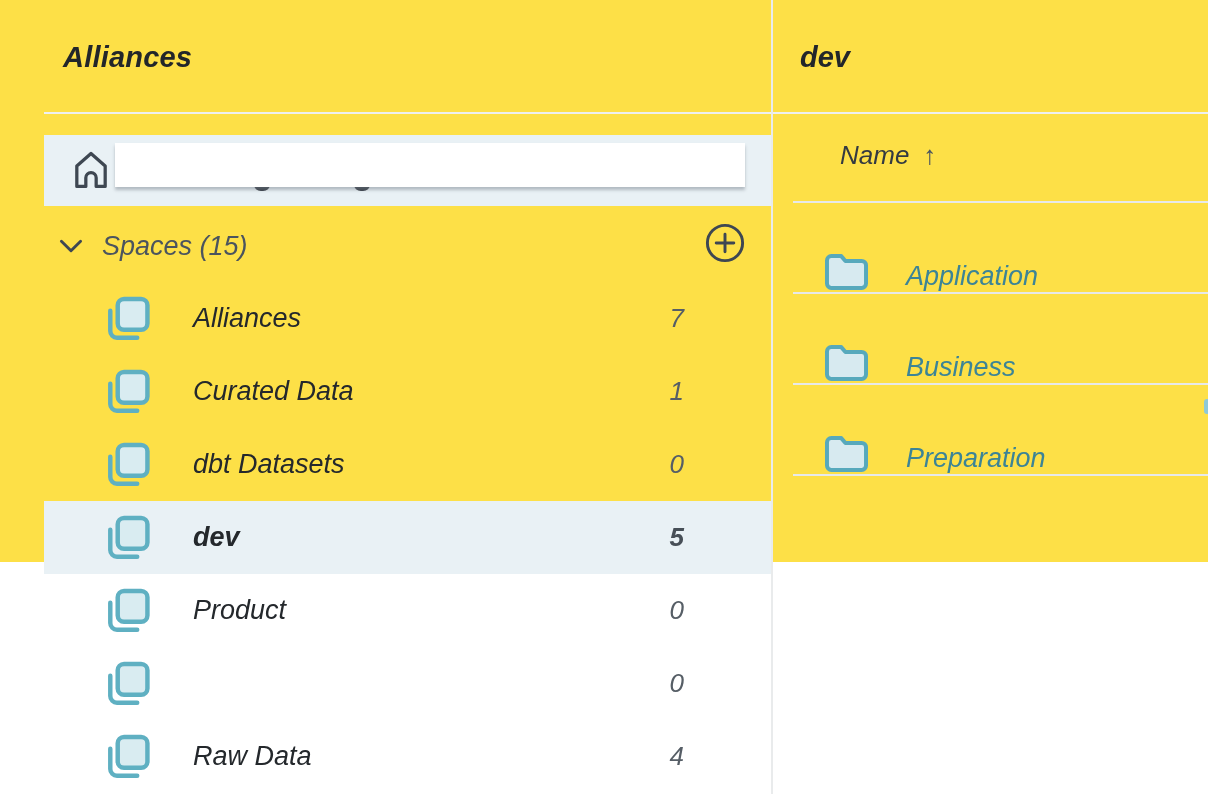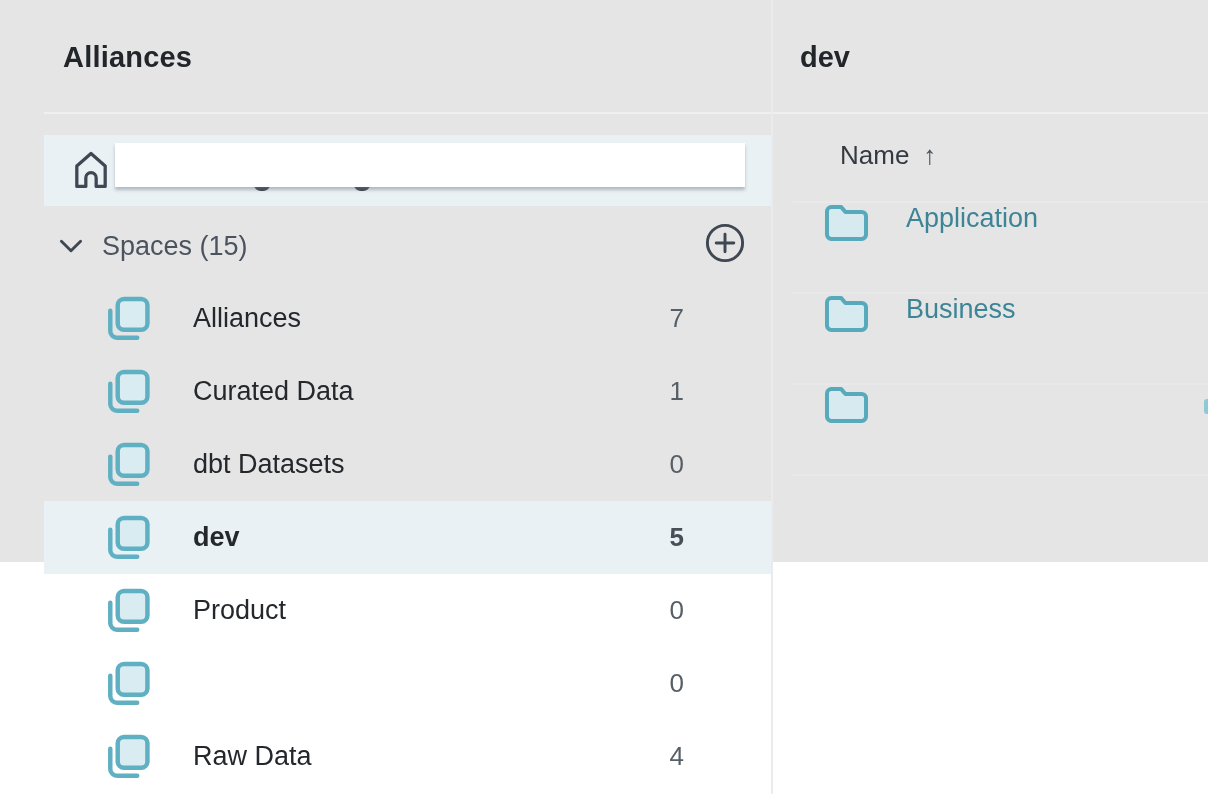--- a/index.html
+++ b/index.html
@@ -1,18 +1,18 @@
 <!DOCTYPE html>
 <html><head>
 <meta charset="utf-8">
 <style>
   * { margin:0; padding:0; box-sizing:border-box; }
   html,body { width:1208px; height:794px; background:#ffffff; overflow:hidden;
     font-family:"Liberation Sans","DejaVu Sans",sans-serif; }
-  .app { position:relative; width:1208px; height:562px; background:#e5e5e5; }
+  .app { position:relative; width:1208px; height:562px; background:#fde047;font-style:italic; }
 
   
   .sidebar-title { position:absolute; left:63px; top:41px; font-size:29px; font-weight:700;
     color:#22262a; letter-spacing:.2px; }
   .sidebar-divider { position:absolute; left:44px; top:112px; width:727px; height:2px; background:#eef0f1; }
 
   .home-row { position:absolute; left:44px; top:135px; width:727px; height:71px;
     background:#e9f1f5; cursor:pointer; }
   .home-icon { position:absolute; left:24px; top:12px; width:46px; height:46px; }
   .descender { position:absolute; top:44px; width:16px; height:12px; background:#3a4149;
@@ -46,21 +46,21 @@
   
   .main-title { position:absolute; left:800px; top:41px; font-size:29px; font-weight:700; color:#22262a; }
   .main-divider { position:absolute; left:773px; top:112px; width:435px; height:2px; background:#eef0f1; }
 
   .table-header { position:absolute; left:821px; top:140px; display:flex; align-items:center;
     cursor:pointer;margin-left:19px; }
   .col-label { font-size:26px; color:#333a41; }
   .sort-arrow { margin-left:14px; font-size:26px; color:#4a5560; }
 
   .row-list { position:absolute; left:793px; top:201px; width:415px; border-top:2px solid #e7e9ea; }
-  .folder-row { height:91px; display:flex; align-items:flex-start; padding-left:30px;
+  .folder-row { height:91px; display:flex; align-items:flex-end; padding-left:30px;
     border-bottom:2px solid #e7e9ea; cursor:pointer; }
   .folder-icon { width:47px; height:40px; flex:0 0 auto; }
   .folder-name { margin-left:36px; font-size:27px; color:#3c8496; }
 
   .teal-sliver { position:absolute; left:1204px; top:399px; width:4px; height:15px;
     background:#8ec9d6; border-radius:3px 0 0 3px; }
 </style>
 </head>
 <body>
 
@@ -173,18 +173,19 @@
         <div class="folder-row">
     <svg class="folder-icon" viewBox="0 0 26 22" fill="none">
       <path d="M2.2 4.6 a2.4 2.4 0 0 1 2.4 -2.4 h5.5 l2.3 2.7 h9 a2.4 2.4 0 0 1 2.4 2.4 v10.1 a2.4 2.4 0 0 1 -2.4 2.4 H4.6 a2.4 2.4 0 0 1 -2.4 -2.4 Z" fill="#d7eaf0" stroke="#57a9bc" stroke-width="2.2" stroke-linejoin="round"></path>
     </svg>
     <span class="folder-name">Business</span>
   </div>
         <div class="folder-row">
     <svg class="folder-icon" viewBox="0 0 26 22" fill="none">
       <path d="M2.2 4.6 a2.4 2.4 0 0 1 2.4 -2.4 h5.5 l2.3 2.7 h9 a2.4 2.4 0 0 1 2.4 2.4 v10.1 a2.4 2.4 0 0 1 -2.4 2.4 H4.6 a2.4 2.4 0 0 1 -2.4 -2.4 Z" fill="#d7eaf0" stroke="#57a9bc" stroke-width="2.2" stroke-linejoin="round"></path>
     </svg>
+    <span class="folder-name">Preparation</span>
   </div>
       </div>
 
     <div class="teal-sliver"></div>
   </div>
 </div>
 
 </body></html>

